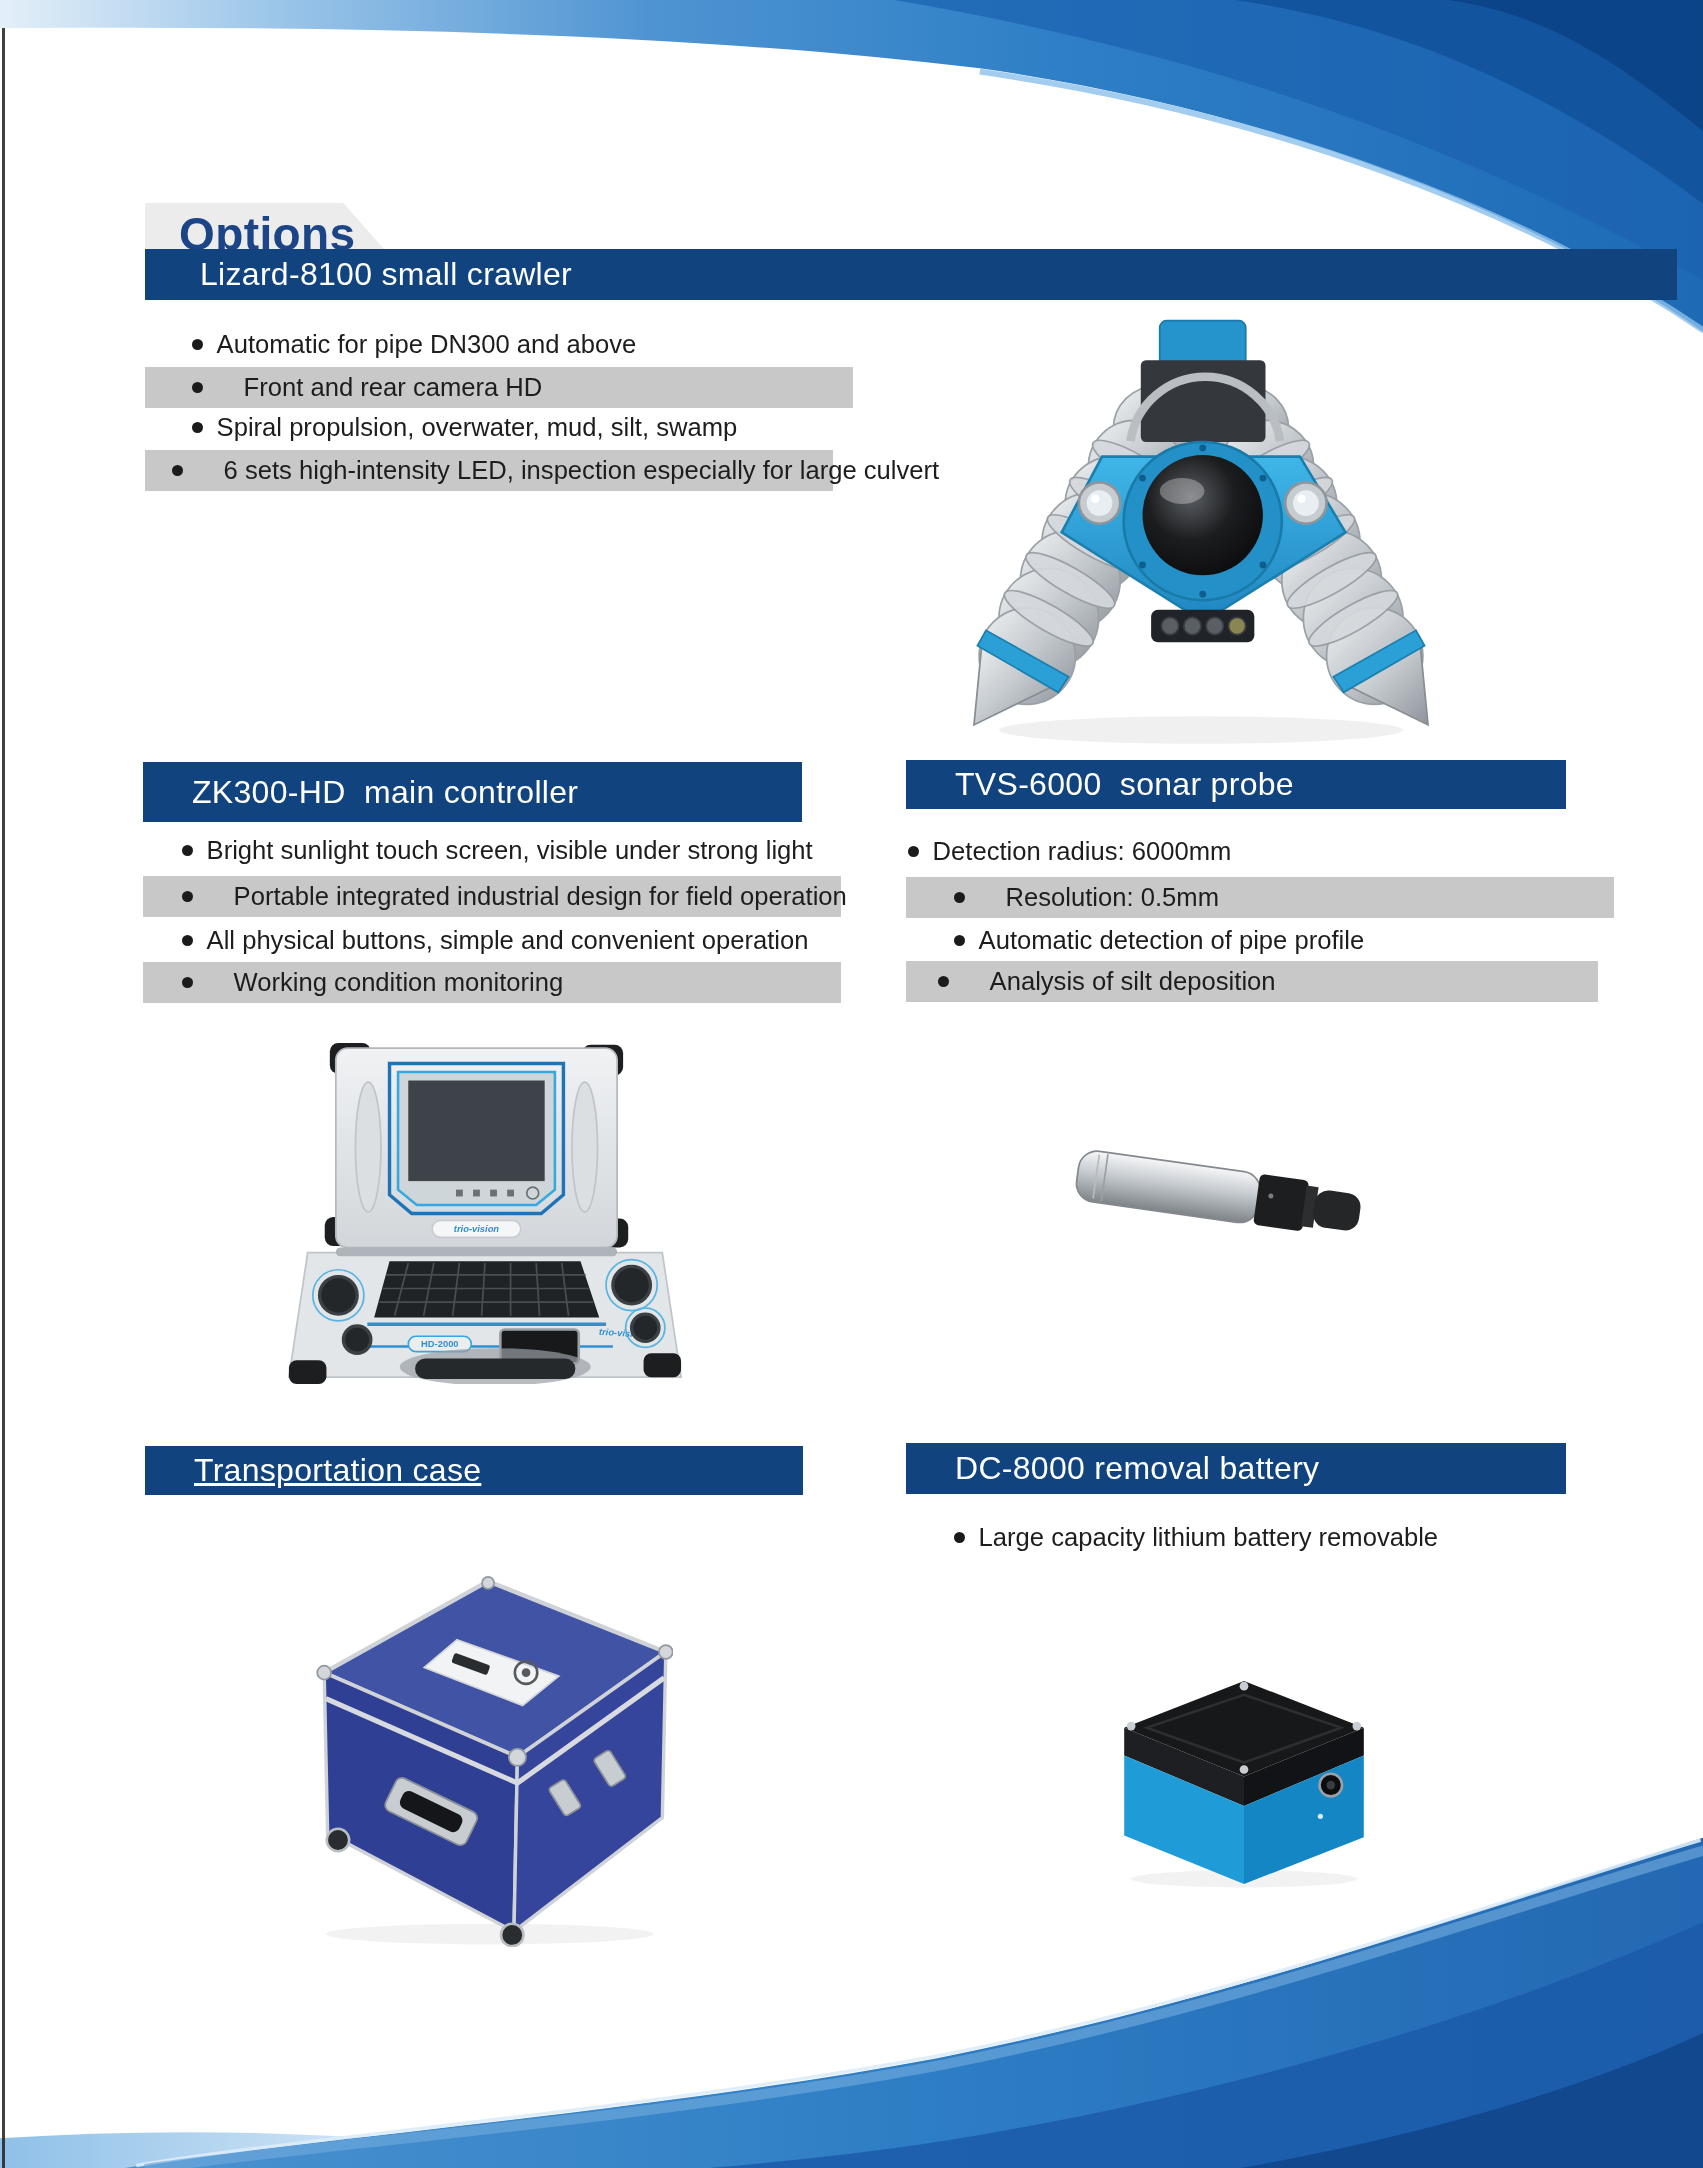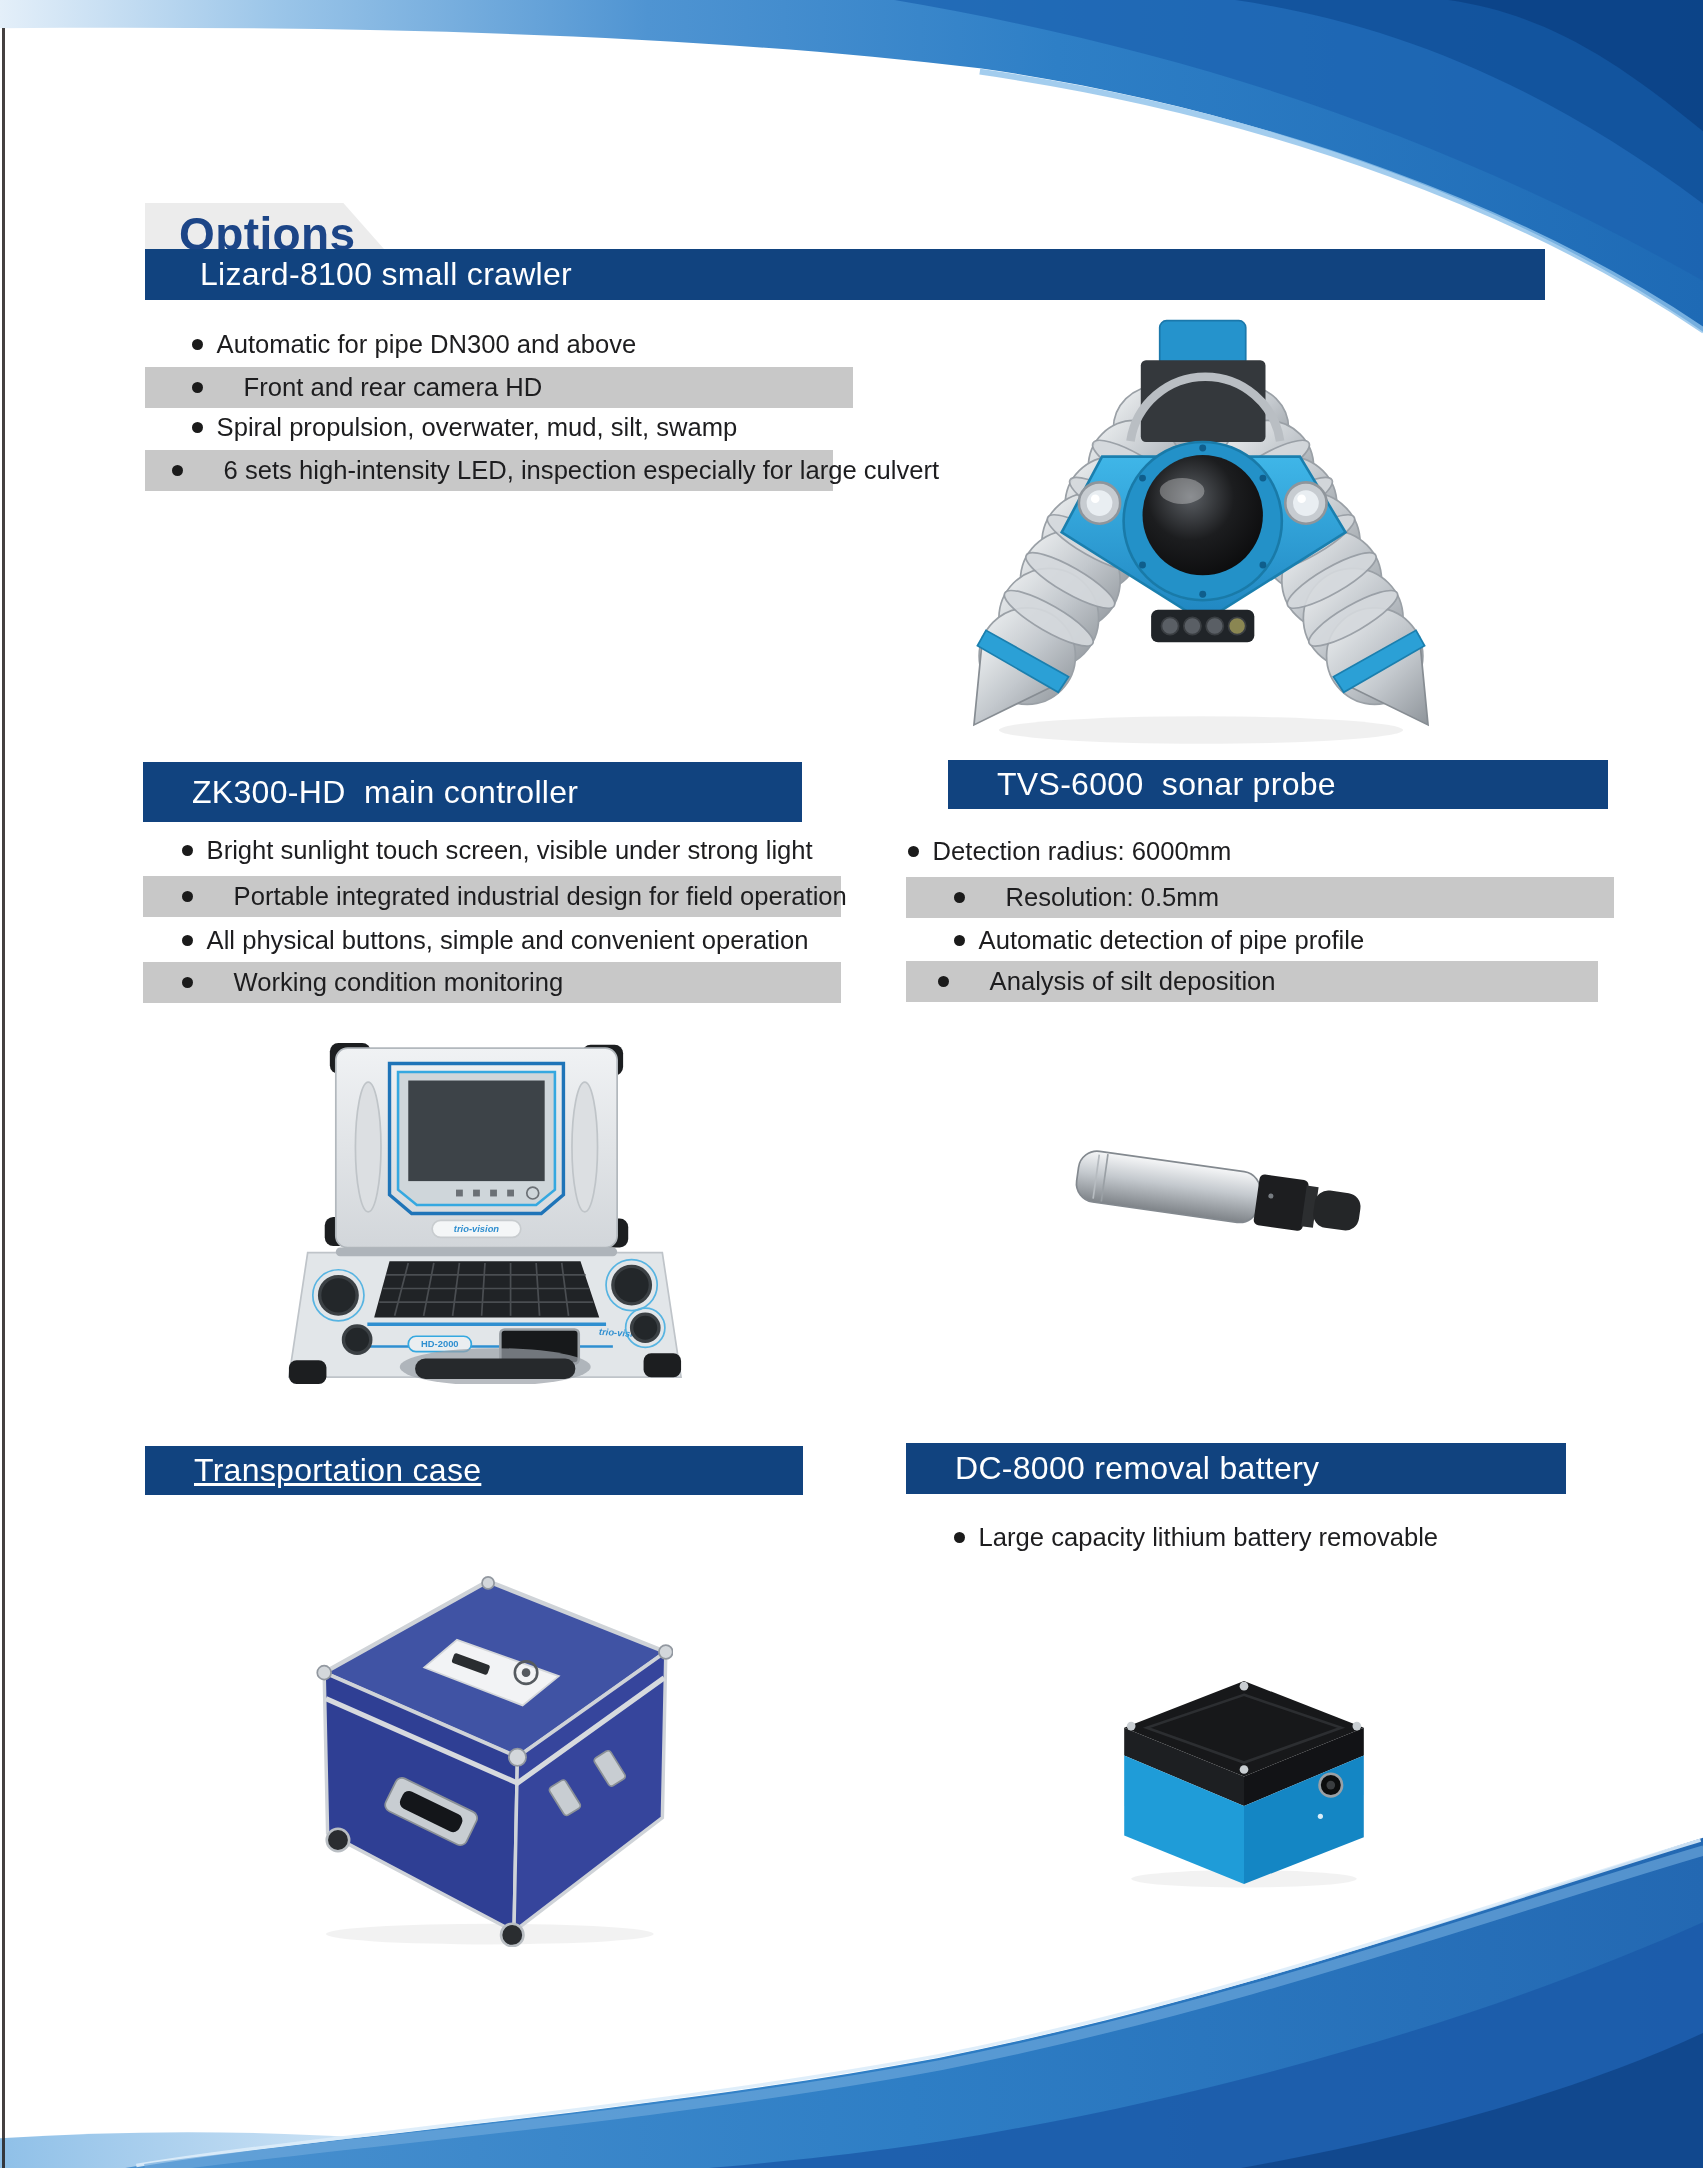--- a/index.html
+++ b/index.html
@@ -61,27 +61,27 @@
     <path d="M2000 170 C1800 260 1500 360 1150 420 C1020 442 910 452 820 460 H2000 Z" fill="#1b5aa9" opacity="0.85"></path>
     <path d="M2000 300 C1850 370 1650 425 1450 460 H2000 Z" fill="#11468b" opacity="0.9"></path>
   </svg>
 
   <div class="edge-line"></div>
 
   <div class="options-tab">
     <span>Options</span>
   </div>
 
-  <div class="bar" style="left:145px;top:249px;width:1400px;height:51px;">
+  <div class="bar" style="left:145px;top:249px;width:1532px;height:51px;">
     <span class="bar-title" style="padding-left:55px;">Lizard-8100 small crawler</span>
   </div>
   <div class="bar" style="left:143px;top:762px;width:659px;height:60px;">
     <span class="bar-title" style="padding-left:49px;">ZK300-HD  main controller</span>
   </div>
-  <div class="bar" style="left:906px;top:760px;width:660px;height:49px;margin-left:42px;">
+  <div class="bar" style="left:906px;top:760px;width:660px;height:49px;">
     <span class="bar-title" style="padding-left:49px;">TVS-6000  sonar probe</span>
   </div>
   <div class="bar" style="left:145px;top:1446px;width:658px;height:49px;text-decoration:underline;">
     <span class="bar-title" style="padding-left:49px;">Transportation case</span>
   </div>
   <div class="bar" style="left:906px;top:1443px;width:660px;height:51px;">
     <span class="bar-title" style="padding-left:49px;">DC-8000 removal battery</span>
   </div>
 
   <div class="row" style="left:145px;top:325px;width:661px;height:39px;padding-left:47px;">

